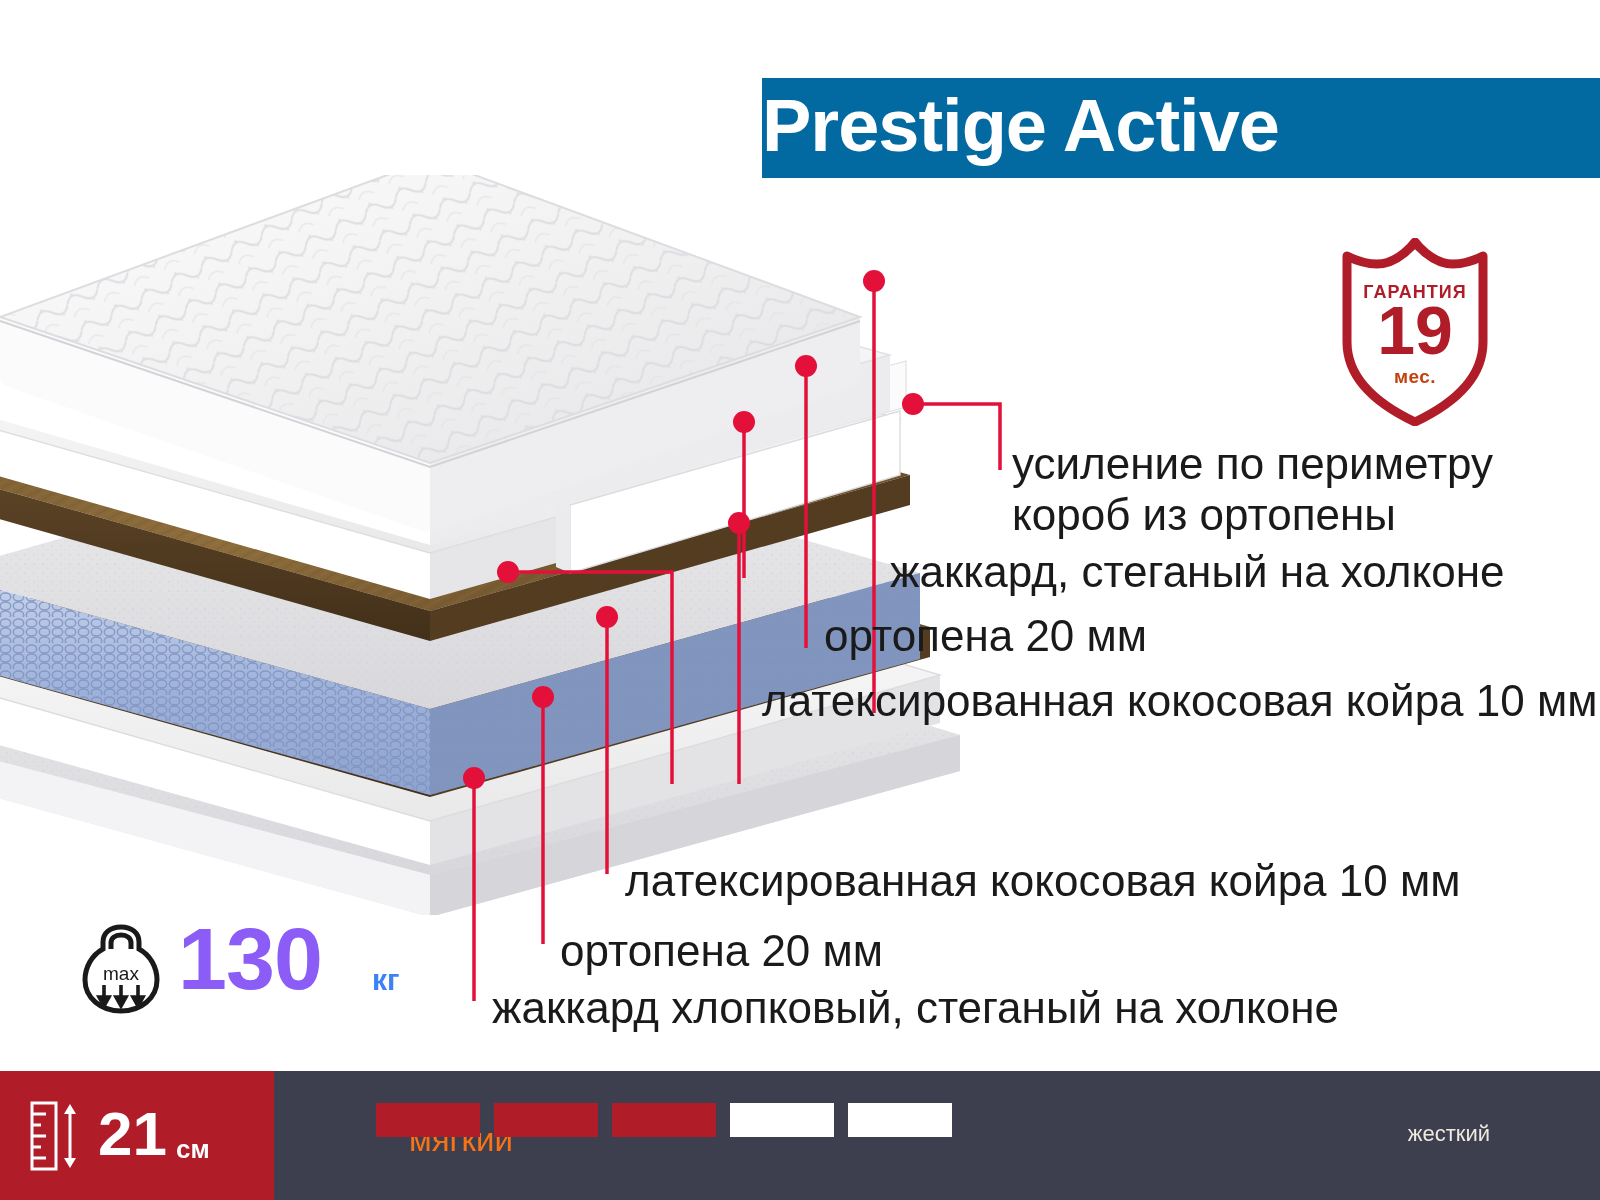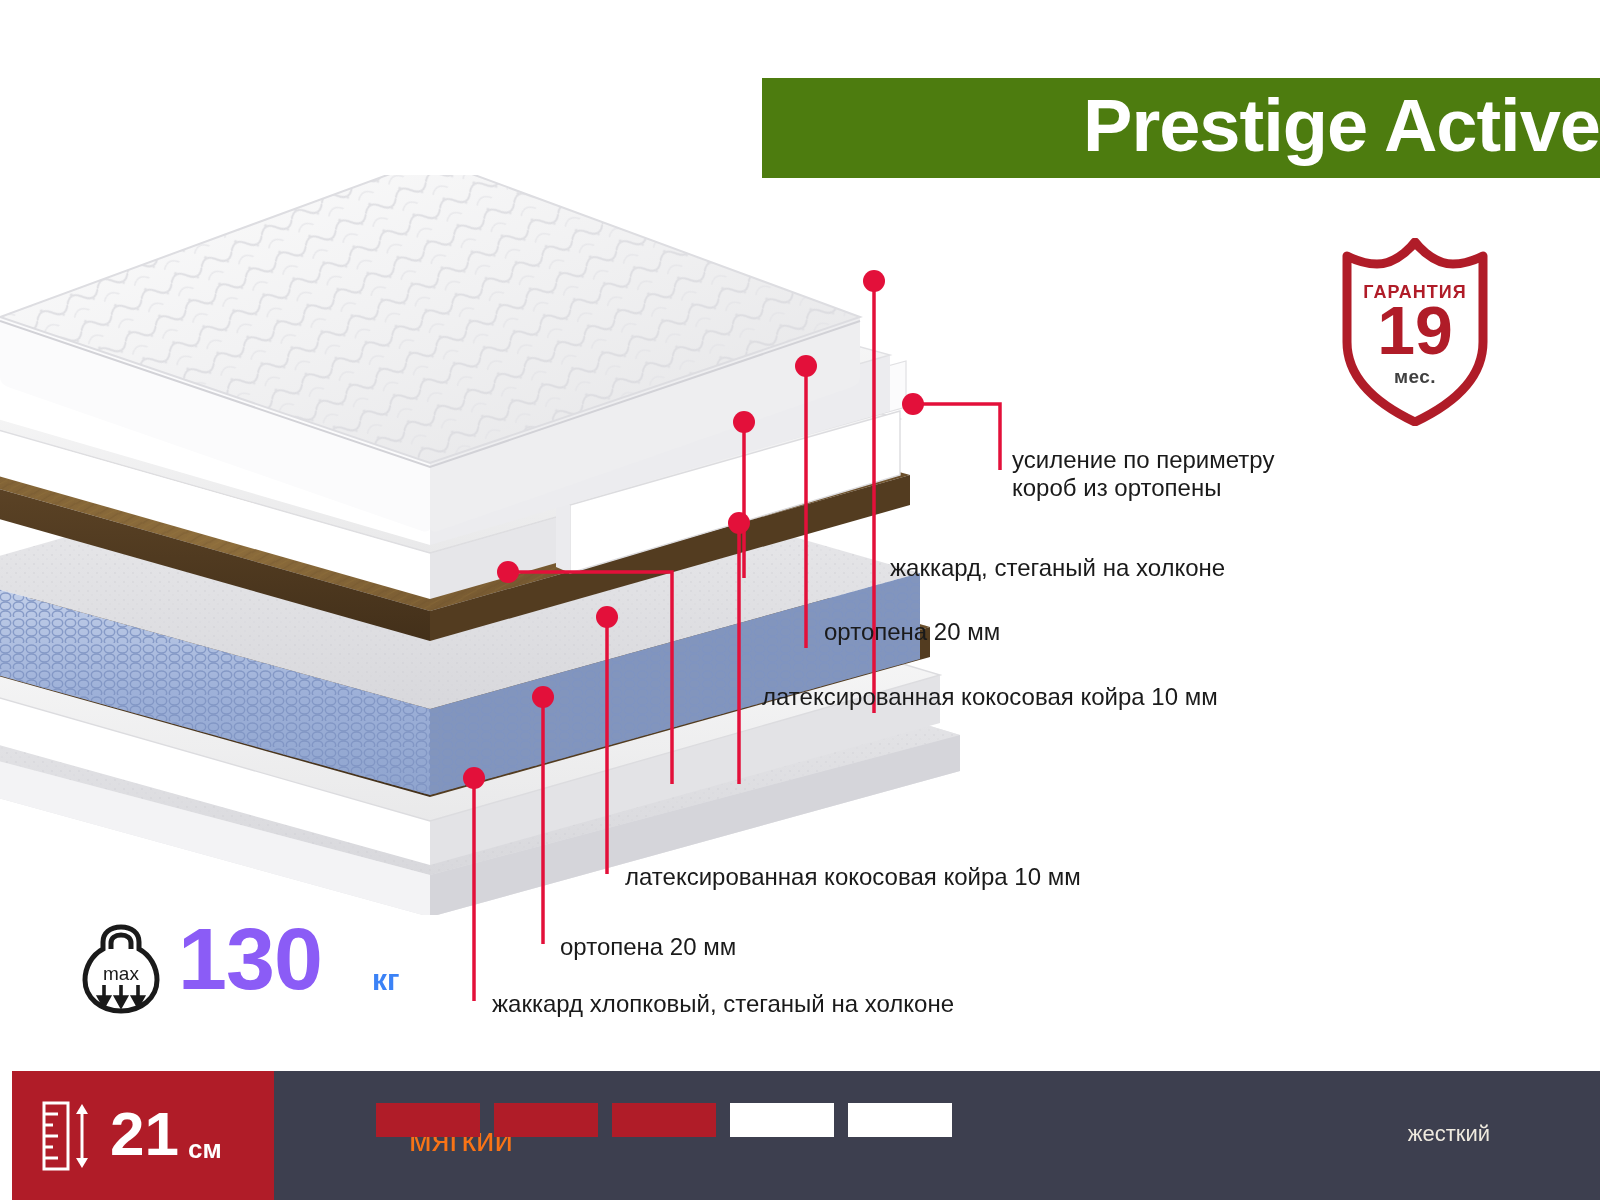--- a/index.html
+++ b/index.html
@@ -8,79 +8,78 @@
     background:#ffffff;
     font-family:"Liberation Sans", sans-serif;
     overflow:hidden;
     position:relative;
   }
   #stage{position:absolute;inset:0;width:1600px;height:1200px;overflow:hidden;background:#fff;}
 
   
   .title-banner{
     position:absolute;left:762px;top:78px;width:838px;height:100px;
-    background:#4d7c0f;
-    display:flex;align-items:center;justify-content:flex-end;
+    background:#0369a1;
+    display:flex;align-items:center;justify-content:flex-start;
   }
   .title-banner .title-text{
     color:#fff;font-size:74px;font-weight:bold;letter-spacing:-1px;
     line-height:1;white-space:nowrap;
     transform:translateY(-2px);
   }
 
   
   .shield{position:absolute;left:1337px;top:238px;width:156px;height:188px;}
   .shield svg{position:absolute;inset:0;}
   .shield .g-word{
     position:absolute;top:44px;left:0;width:100%;text-align:center;
     color:#B01C28;font-size:18px;font-weight:bold;letter-spacing:1px;
   }
   .shield .g-num{
     position:absolute;top:58px;left:0;width:100%;text-align:center;
     color:#B01C28;font-size:68px;font-weight:bold;line-height:1;
   }
   .shield .g-mes{
     position:absolute;top:128px;left:0;width:100%;text-align:center;
-    color:#404040;font-size:19px;font-weight:bold;letter-spacing:.5px;
+    color:#c2410c;font-size:19px;font-weight:bold;letter-spacing:.5px;
   }
 
   
   .mattress{position:absolute;left:-40px;top:175px;width:1010px;height:740px;}
   .mattress svg{position:absolute;inset:0;}
 
   
   .leaders{position:absolute;left:0;top:0;width:1600px;height:1200px;pointer-events:none;}
 
   .label{
     position:absolute;
     color:#1a1a1a;
-    font-size:24px;
+    font-size:44px;
     line-height:1.16;
     white-space:nowrap;
-    margin-top:8px;
   }
   .label.two-line{white-space:normal;}
 
   
   .maxweight{position:absolute;left:78px;top:915px;width:400px;height:105px;}
   .maxweight .kb{position:absolute;left:0;top:8px;width:86px;height:92px;}
   .maxweight .num{
     position:absolute;left:100px;top:0px;
     color:#8b5cf6;font-size:88px;font-weight:bold;line-height:1;
     letter-spacing:-1px;
   }
   .maxweight .unit{
     position:absolute;left:294px;top:48px;
     color:#3b82f6;font-size:30px;font-weight:bold;
   }
 
   
   .bottombar{position:absolute;left:0;top:1071px;width:1600px;height:129px;}
   .bb-red{
-    position:absolute;left:12px;top:0;width:274px;height:129px;background:#B01C28;
+    position:absolute;left:0;top:0;width:274px;height:129px;background:#B01C28;
     display:flex;align-items:center;
   }
   .bb-red .ruler{margin-left:30px;width:52px;height:72px;position:relative;}
   .bb-red .h-num{
     color:#fff;font-size:62px;font-weight:bold;line-height:1;margin-left:16px;
     transform:translateY(-2px);
   }
   .bb-red .h-unit{
     color:#fff;font-size:26px;font-weight:bold;margin-left:9px;
     transform:translateY(14px);

